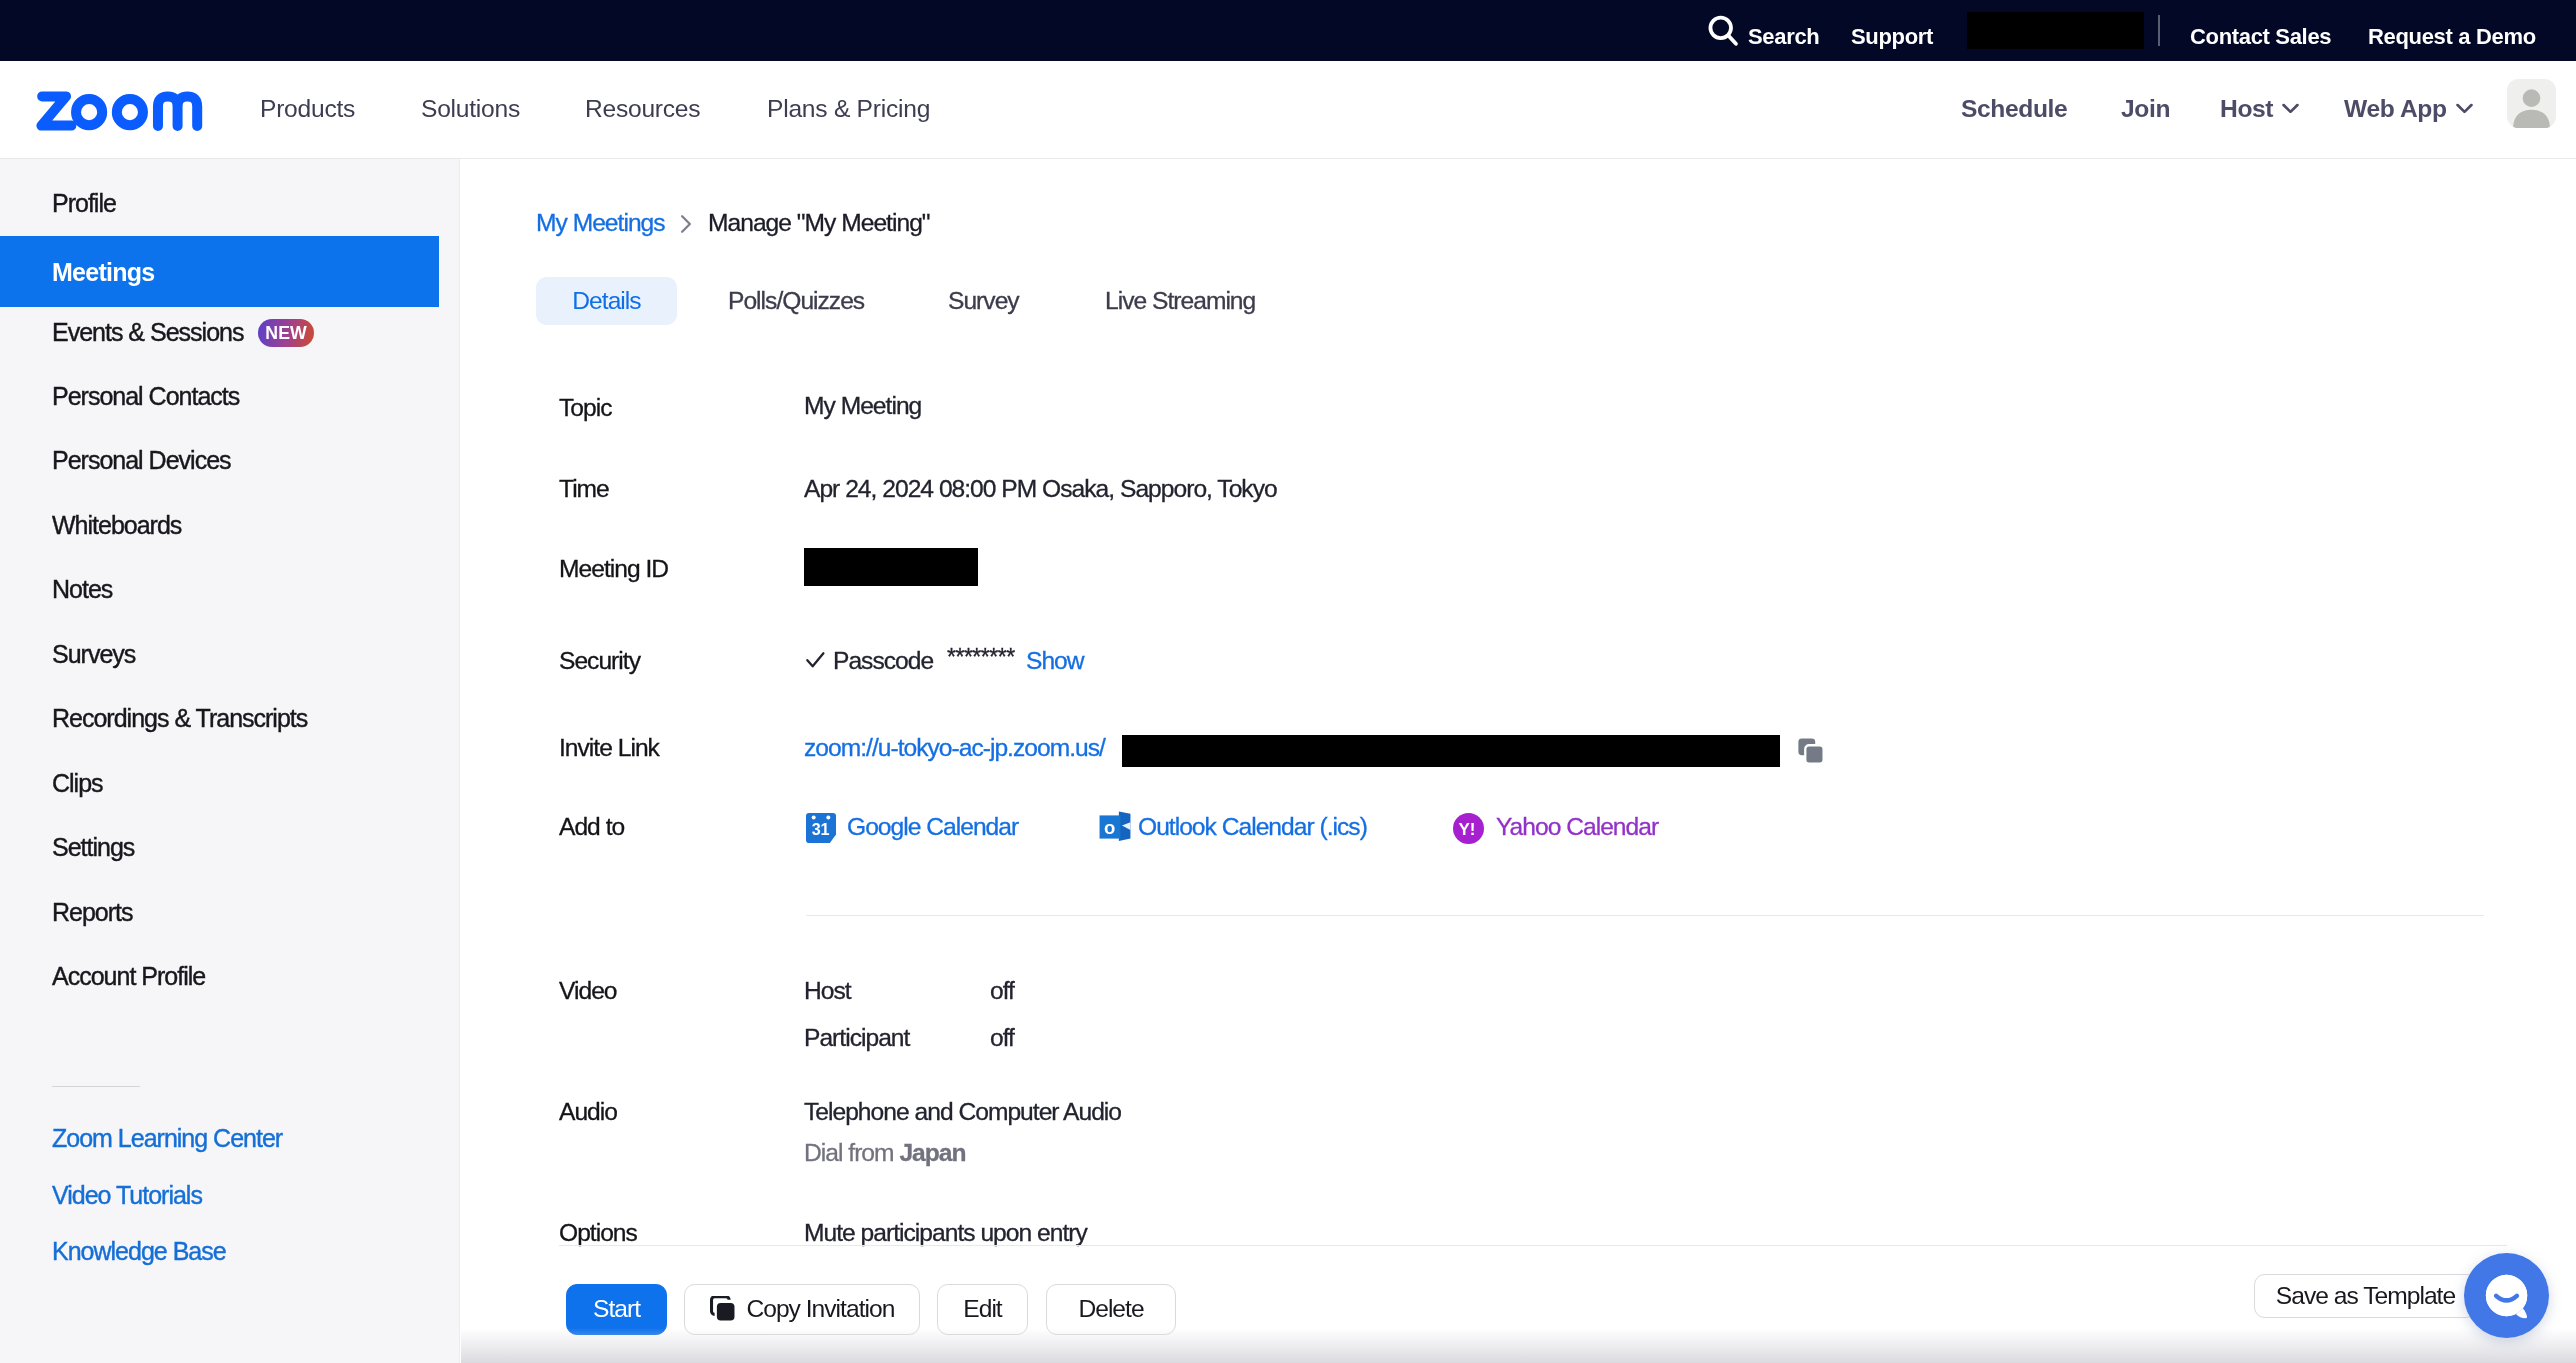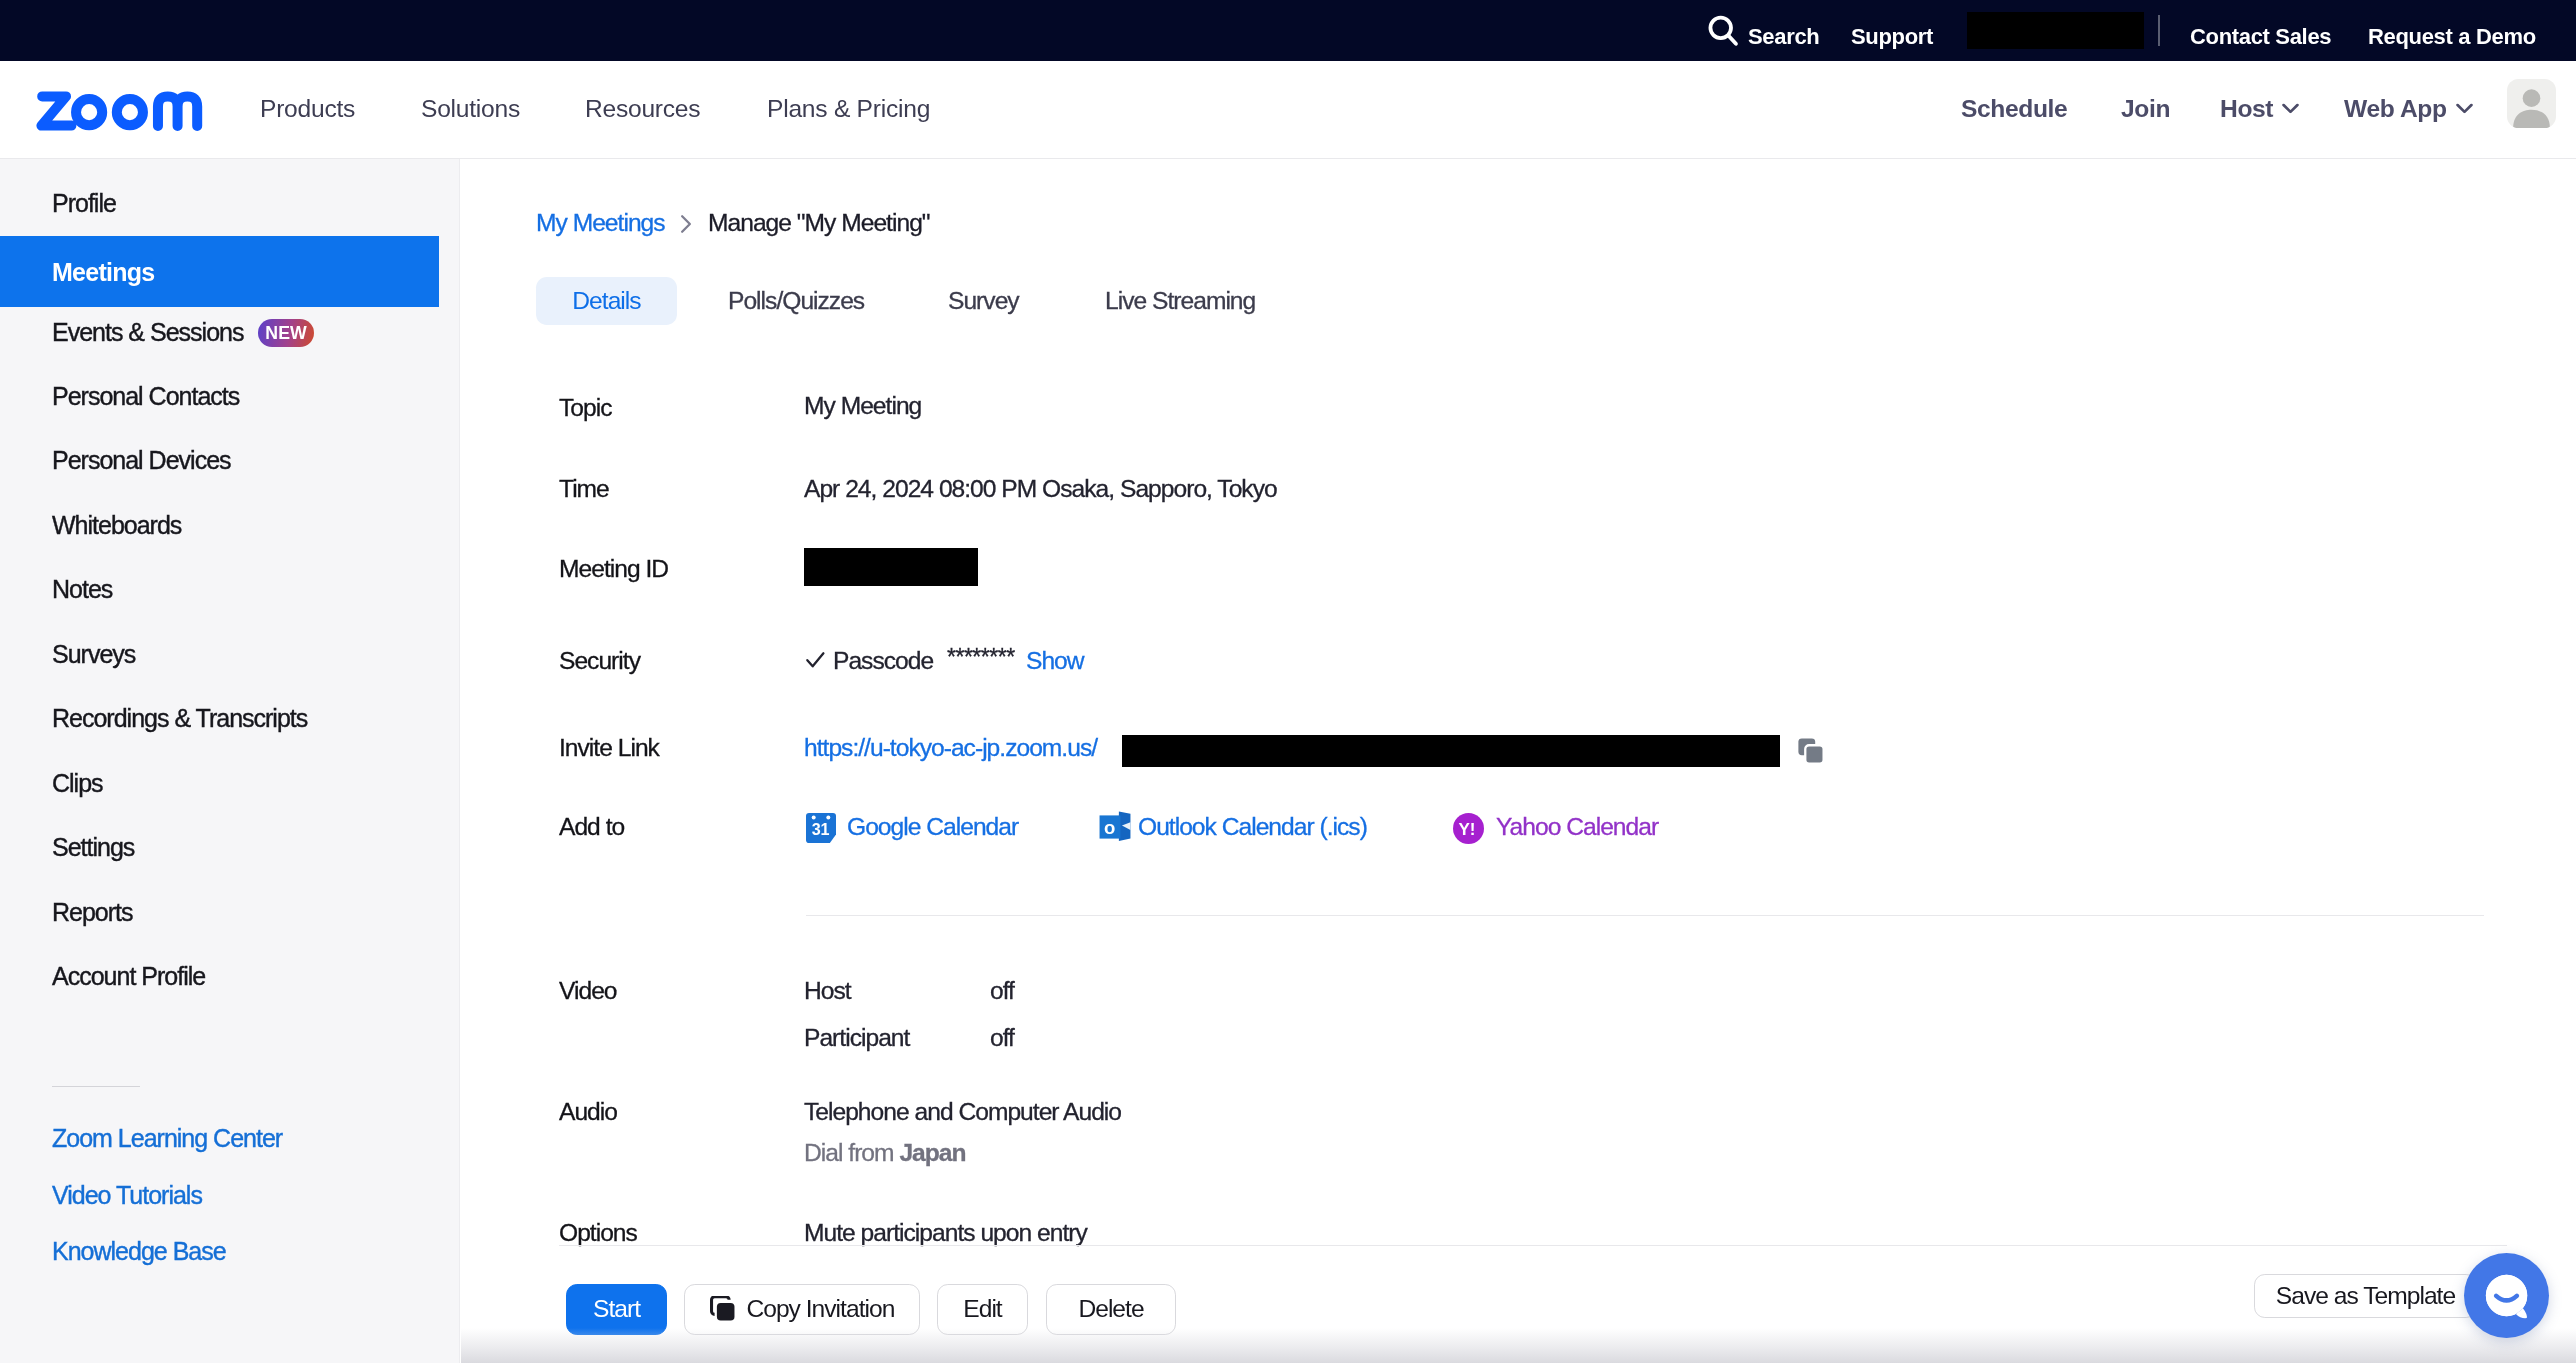--- a/index.html
+++ b/index.html
@@ -118,21 +118,21 @@
 
   <div class="lbl" style="left:98px;top:502px;">Security</div>
   <svg class="abs" style="left:344px;top:492px;" width="21.5" height="18.4" viewBox="0 0 28 24">
       <polyline points="3,12 10,20 24,3" fill="none" stroke="#23232f" stroke-width="3" stroke-linecap="round" stroke-linejoin="round"></polyline>
     </svg>
   <div class="val" style="left:372px;top:502px;">Passcode</div>
   <div class="val" style="left:486px;top:498px;font-size:23px;letter-spacing:-0.5px;">********</div>
   <div class="val bluelink" style="left:565px;top:502px;">Show</div>
 
   <div class="lbl" style="left:98px;top:589px;">Invite Link</div>
-  <div class="val bluelink" style="left:343px;top:589px;">https://u-tokyo-ac-jp.zoom.us/</div>
+  <div class="val bluelink" style="left:343px;top:589px;">zoom://u-tokyo-ac-jp.zoom.us/</div>
   <div class="redact" style="left:661px;top:576px;width:658px;height:32px;"></div>
   <svg class="abs" style="left:1337px;top:579px;" width="26" height="26" viewBox="0 0 34 34">
       <rect x="0.5" y="0.5" width="22" height="22" rx="4.5" fill="#747b86"></rect>
       <rect x="9.5" y="9.5" width="24" height="24" rx="5" fill="#747b86" stroke="#ffffff" stroke-width="3"></rect>
     </svg>
 
   <div class="lbl" style="left:98px;top:668px;">Add to</div>
   <svg class="abs" style="left:345px;top:654px;" width="30" height="30" viewBox="0 0 39 39">
       <path d="M4,0 h31 a4,4 0 0 1 4,4 v24 l-8,11 h-27 a4,4 0 0 1 -4,-4 v-31 a4,4 0 0 1 4,-4 z" fill="#1a73d5"></path>
       <circle cx="10" cy="6" r="2.6" fill="#fff"></circle>

